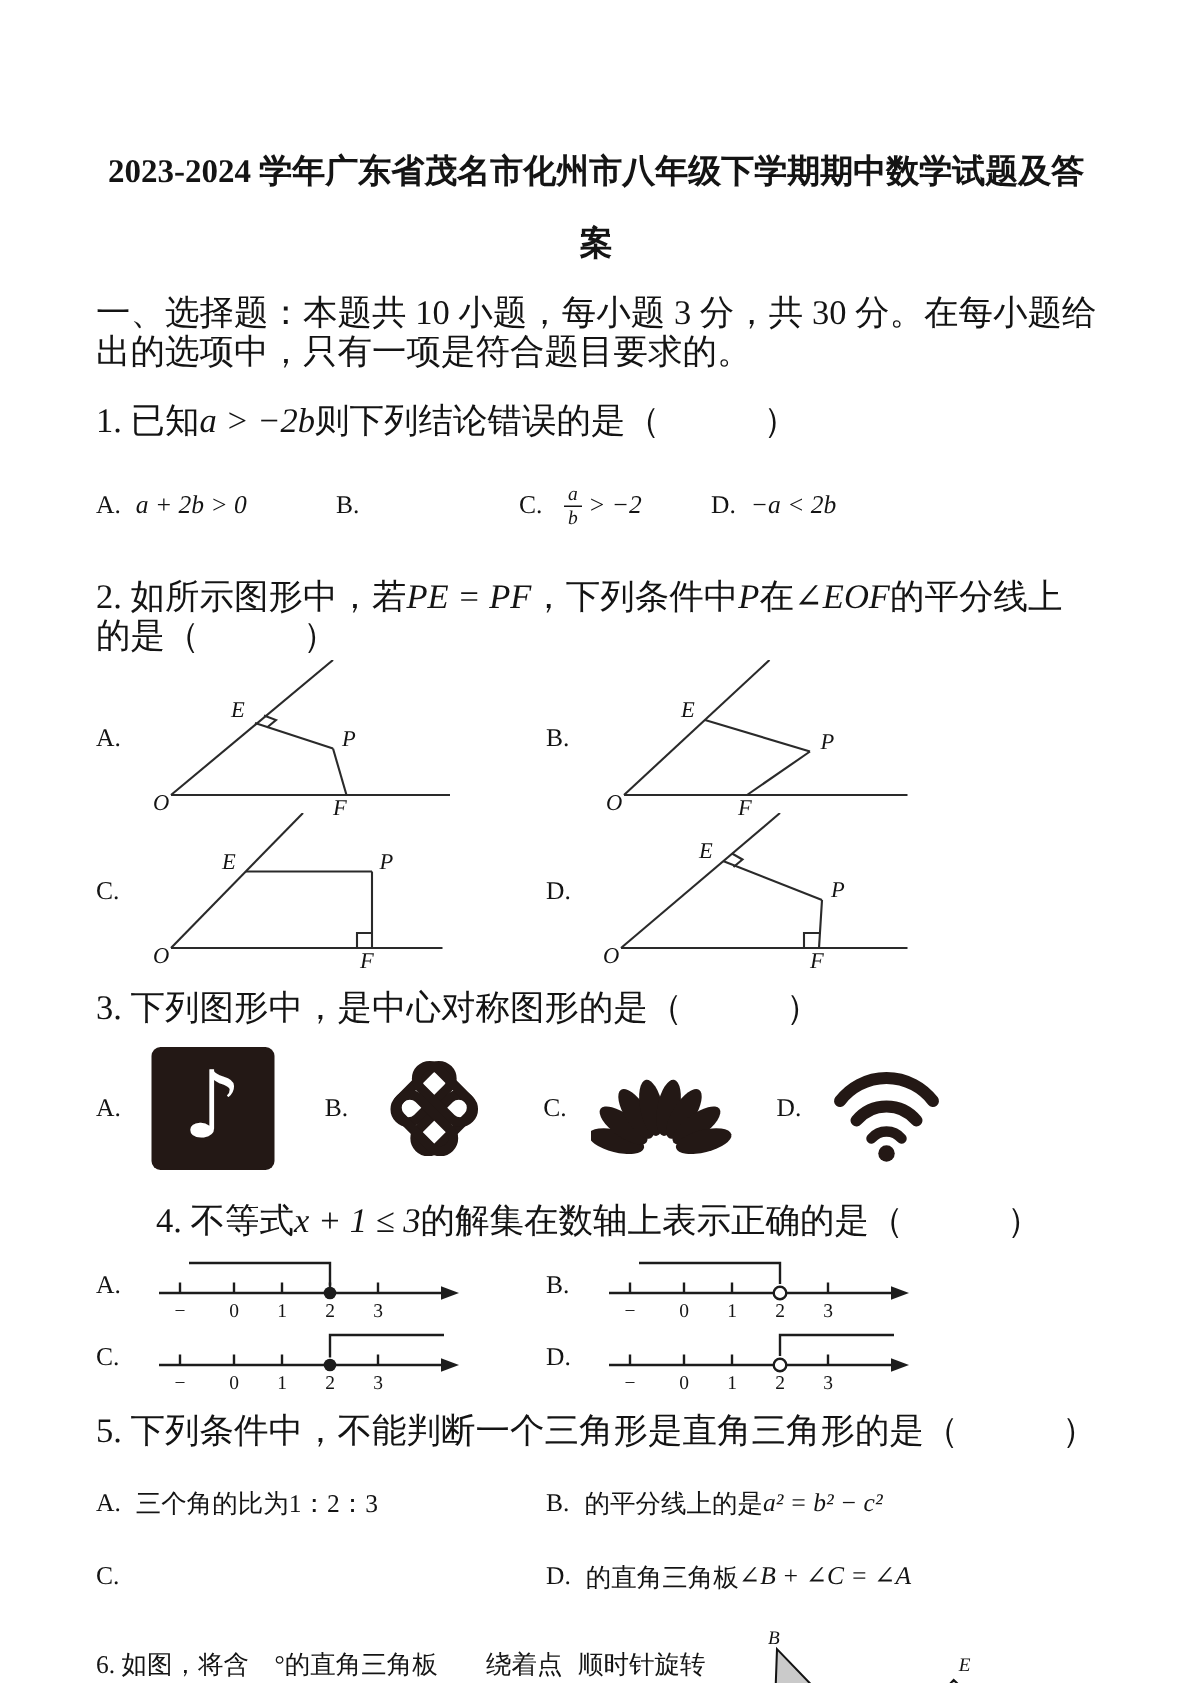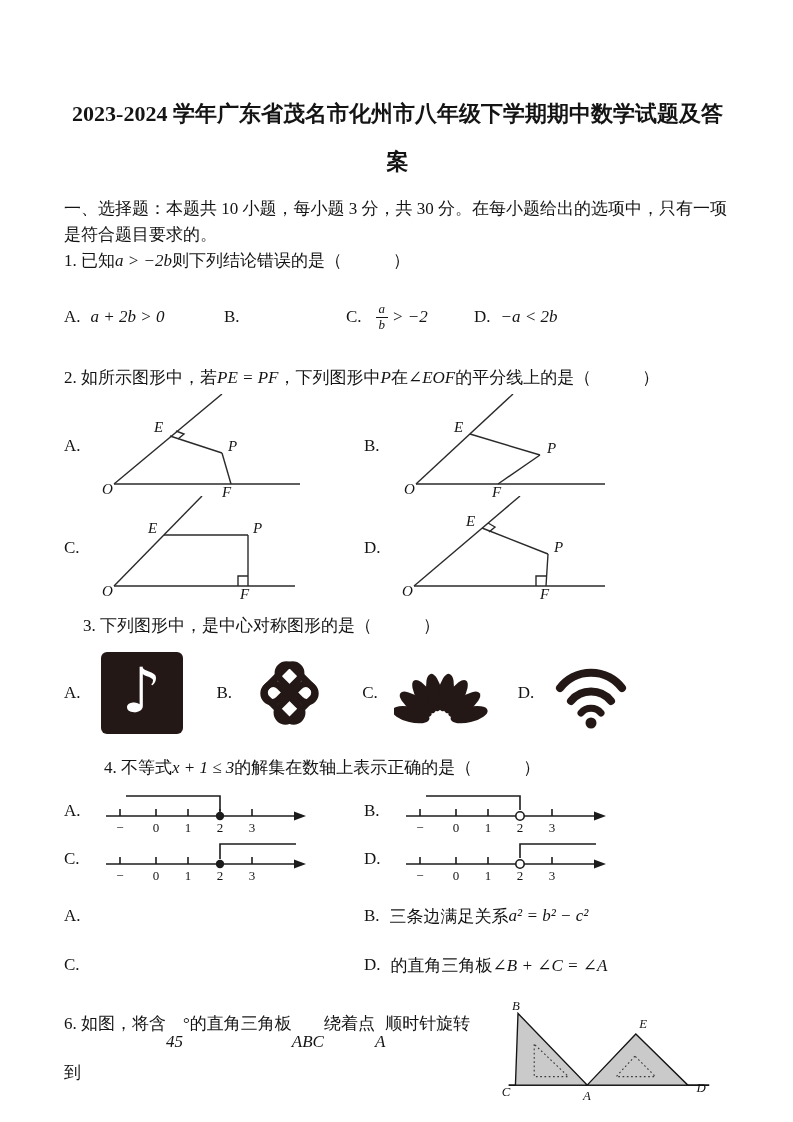--- a/index.html
+++ b/index.html
@@ -3,39 +3,39 @@
 <meta charset="utf-8">
 <style>
   html,body{margin:0;padding:0;background:#ffffff;}
   .page{
     width:793px;height:1122px;background:#ffffff;position:relative;
     font-family:"Liberation Serif","DejaVu Serif",serif;color:#141414;overflow:hidden;
   }
   .inner{padding:0 62px 0 64px;}
   .title{margin-top:90px;text-align:center;font-weight:700;font-size:22px;line-height:48px;}
   .intro{margin-top:10px;font-size:17px;line-height:31px;}
-  .qtext{font-size:17px;line-height:26px;}
+  .qtext{font-size:23px;line-height:26px;}
   .mi{font-style:italic;}
   .low{position:relative;top:18px;}
-  .q1-text{}
+  .q1-text{margin-top:20px;}
   .q1-opts{display:flex;margin-top:28px;font-size:17px;align-items:center;}
   .q1-opts .opt{display:flex;align-items:center;}
   .opt-label{margin-right:10px;}
   .w1{width:160px;} .w2{width:122px;} .w3{width:128px;}
   .frac{display:inline-flex;flex-direction:column;text-align:center;font-style:italic;
         font-size:13px;line-height:1.15;margin:0 4px;vertical-align:middle;}
   .frac .fnum{border-bottom:1.2px solid #141414;padding:0 3px;}
   .q2-text{margin-top:32px;}
   .fig-grid{display:grid;grid-template-columns:300px 1fr;margin-top:4px;}
   .fig-cell{display:flex;align-items:center;height:102px;}
   .fig-cell .opt-label{width:26px;font-size:17px;}
   .fig-cell svg{flex:0 0 auto;}
   .svg-lbl{font-style:italic;font-size:15px;font-family:"Liberation Serif",serif;fill:#141414;}
   .geo{stroke:#2a2a2a;stroke-width:1.4;fill:none;}
-  .q3-text{margin-top:14px;margin-left:19px;}
+  .q3-text{margin-top:14px;}
   .logo-row{display:flex;align-items:center;margin-top:8px;height:92px;}
   .logo-row .opt-label{font-size:17px;}
   .douyin-box{width:82px;height:82px;background:#231815;border-radius:6px;margin-left:10px;
               display:flex;align-items:center;justify-content:center;}
   .douyin-note{color:#ffffff;font-size:62px;line-height:1;position:relative;top:-2px;
                font-family:"DejaVu Sans",sans-serif;}
   .q4-text{margin-top:16px;margin-left:40px;}
   .nl-grid{display:grid;grid-template-columns:300px 1fr;margin-top:8px;row-gap:4px;}
   .nl-cell{display:flex;align-items:center;height:44px;}
   .nl-cell .opt-label{width:26px;font-size:17px;}
@@ -83,21 +83,21 @@
         </span>
         <span class="mi">&gt; −2</span>
       </span>
       <span class="opt">
         <span class="opt-label">D.</span>
         <span class="mi">−a &lt; 2b</span>
       </span>
     </div>
 
     <div class="qtext q2-text">
-      <span>2. 如所示图形中，若</span><span class="mi">PE = PF</span><span>，下列图形中</span><span class="mi">P</span><span>在</span><span class="mi">∠EOF</span><span>的平分线上的是（　　　）</span>
+      <span>2. 如所示图形中，若</span><span class="mi">PE = PF</span><span>，下列条件中</span><span class="mi">P</span><span>在</span><span class="mi">∠EOF</span><span>的平分线上的是（　　　）</span>
     </div>
 
     <div class="fig-grid">
 
       <div class="fig-cell">
         <span class="opt-label">A.</span>
         <svg width="232" height="104" viewBox="0 0 232 104">
           <line class="geo" x1="14" y1="90" x2="200" y2="90"></line>
           <line class="geo" x1="14" y1="90" x2="122" y2="0"></line>
           <path class="geo" d="M76 37 L84 40 L78 45"></path>
@@ -269,28 +269,30 @@
           <circle cx="120" cy="30" r="4.2" fill="#ffffff" stroke="#1c1c1c" stroke-width="1.6"></circle>
           <text class="nl-tick-lbl" x="20" y="46" text-anchor="middle">−</text>
           <text class="nl-tick-lbl" x="56" y="46" text-anchor="middle">0</text>
           <text class="nl-tick-lbl" x="88" y="46" text-anchor="middle">1</text>
           <text class="nl-tick-lbl" x="120" y="46" text-anchor="middle">2</text>
           <text class="nl-tick-lbl" x="152" y="46" text-anchor="middle">3</text>
         </svg>
       </div>
     </div>
 
+    <div class="qtext q5-text">5. 下列条件中，不能判断一个三角形是直角三角形的是（　　　）</div>
     <div class="q5-grid">
       <span class="q5-opt">
         <span class="opt-label">A.</span>
+        <span>三个角的比为1：2：3</span>
         <span class="mi"></span>
       </span>
       <span class="q5-opt">
         <span class="opt-label">B.</span>
-        <span>三条边满足关系</span>
+        <span>的平分线上的是</span>
         <span class="mi">a² = b² − c²</span>
       </span>
       <span class="q5-opt">
         <span class="opt-label">C.</span>
         <span class="mi"></span>
       </span>
       <span class="q5-opt">
         <span class="opt-label">D.</span>
         <span>的直角三角板</span>
         <span class="mi">∠B + ∠C = ∠A</span>

